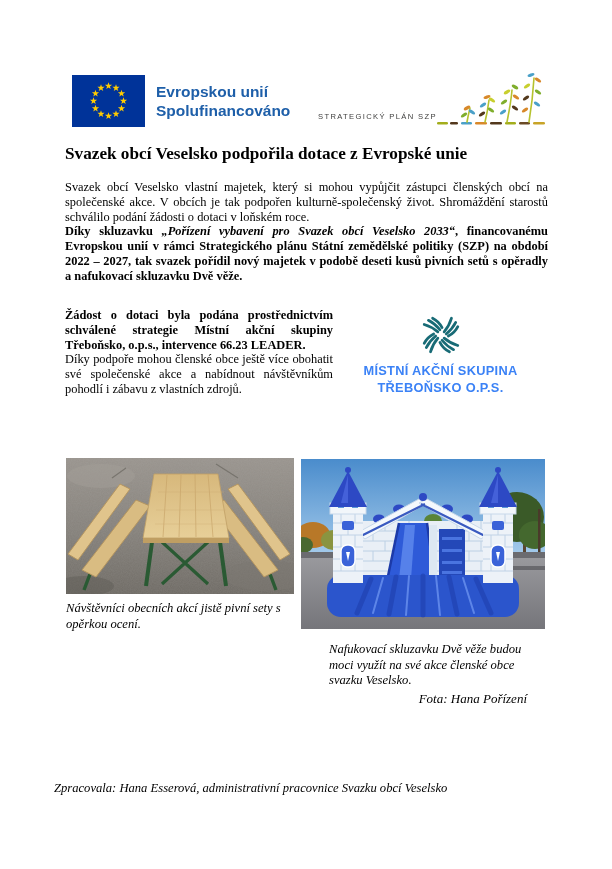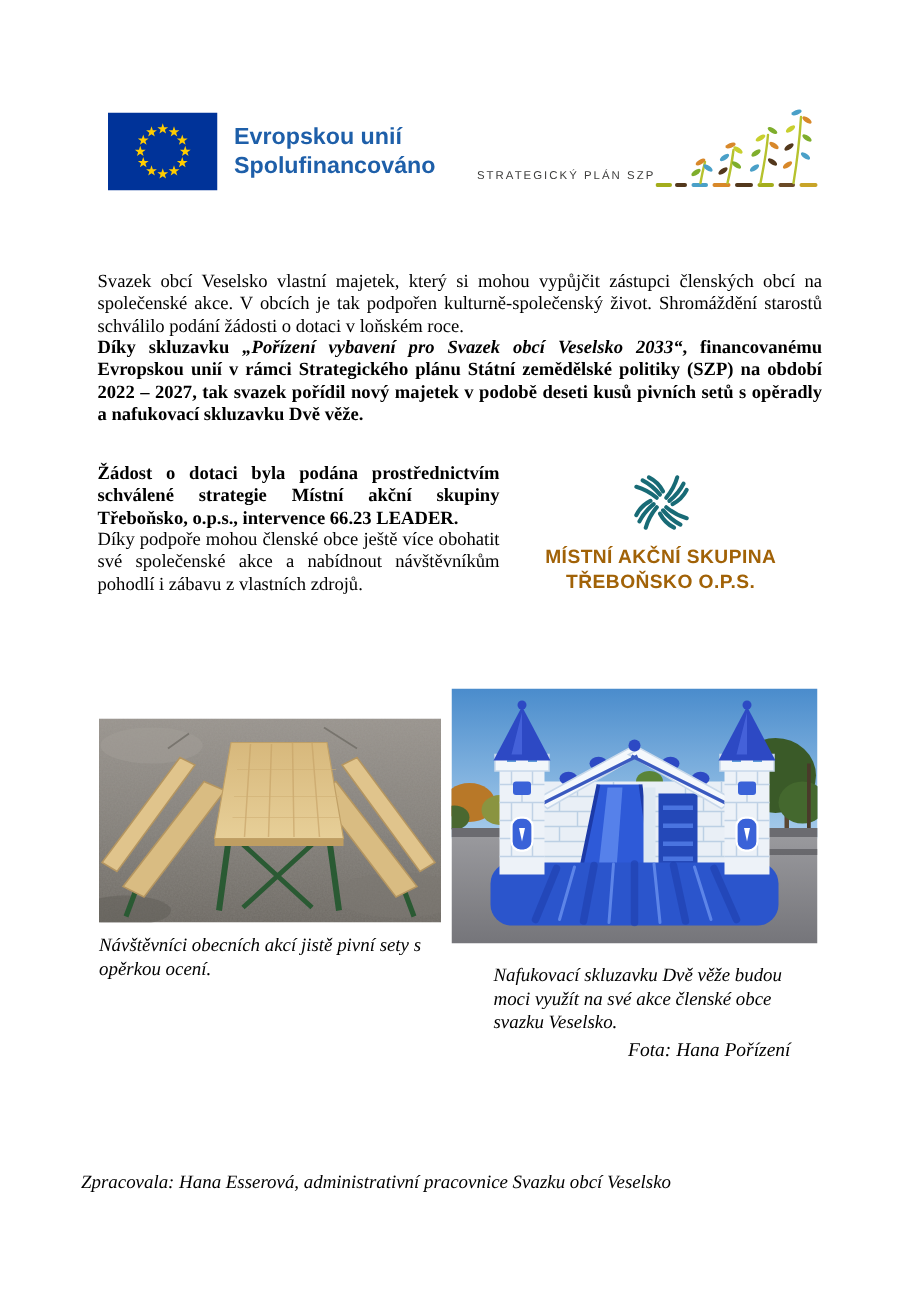--- a/index.html
+++ b/index.html
@@ -16,24 +16,24 @@
   
   .title { position:absolute; left:65px; top:142px; width:500px; margin:0;
            font-size:17.2px; line-height:24px; font-weight:bold; }
   .text-block { position:absolute; left:65px; top:180px; width:483px; }
   p.body { margin:0; font-size:12.4px; line-height:14.8px; text-align:justify; }
   .bold { font-weight:bold; }
   .two-col { position:absolute; left:65px; top:308px; width:483px; display:flex; }
   .col-text { width:268px; }
   .mas-logo { flex:1; display:flex; flex-direction:column; align-items:center; padding-top:6px; }
   .mas-text { font-family:"Liberation Sans", sans-serif; font-weight:bold; font-size:12.8px;
-              line-height:16.5px; letter-spacing:0.3px; color:#a16207; text-align:center; margin-top:7px; }
+              line-height:16.5px; letter-spacing:0.3px; color:#3b82f6; text-align:center; margin-top:7px; }
   
   figure { margin:0; padding:0; }
-  .photo-left  { position:absolute; left:66px;  top:479px; width:228px; }
+  .photo-left  { position:absolute; left:66px;  top:458px; width:228px; }
   .photo-right { position:absolute; left:301px; top:459px; width:244px; }
   figcaption { font-style:italic; font-size:12.6px; line-height:15.5px; margin-top:3px; }
   .photo-right figcaption { margin-top:9px; padding-left:28px; width:195px; }
   .credit { font-style:italic; font-size:13px; text-align:right; padding-right:18px; margin-top:2px; }
   
   .footer { position:absolute; left:54px; top:781px; margin:0; font-style:italic; font-size:12.6px; }
 </style>
 </head>
 <body>
 
@@ -102,20 +102,21 @@
         <ellipse cx="100" cy="34" rx="3.6" ry="1.6" fill="#4aa0c8" transform="rotate(35 100 34)"></ellipse>
         <ellipse cx="89" cy="28" rx="3.6" ry="1.6" fill="#53381c" transform="rotate(-35 89 28)"></ellipse>
         <ellipse cx="101" cy="22" rx="3.6" ry="1.6" fill="#7fae2c" transform="rotate(35 101 22)"></ellipse>
         <ellipse cx="90" cy="16" rx="3.6" ry="1.6" fill="#c8cf2e" transform="rotate(-35 90 16)"></ellipse>
         <ellipse cx="101" cy="10" rx="3.6" ry="1.6" fill="#d8882a" transform="rotate(35 101 10)"></ellipse>
         <ellipse cx="94" cy="5" rx="3.6" ry="1.6" fill="#4aa0c8" transform="rotate(-20 94 5)"></ellipse>
       </g>
     </svg>
   </div>
 
+  <h1 class="title">Svazek obcí Veselsko podpořila dotace z Evropské unie</h1>
 
   <div class="text-block">
     <p class="body">Svazek obcí Veselsko vlastní majetek, který si mohou vypůjčit zástupci členských obcí na společenské akce. V obcích je tak podpořen kulturně-společenský život. Shromáždění starostů schválilo podání žádosti o dotaci v loňském roce.</p>
     <p class="body bold"><span>Díky skluzavku </span><i>„Pořízení vybavení pro Svazek obcí Veselsko 2033“</i><span>, financovanému Evropskou unií v rámci Strategického plánu Státní zemědělské politiky (SZP) na období 2022 – 2027, tak svazek pořídil nový majetek v podobě deseti kusů pivních setů s opěradly a nafukovací skluzavku Dvě věže.</span></p>
   </div>
 
   <div class="two-col">
     <div class="col-text">
       <p class="body bold">Žádost o dotaci byla podána prostřednictvím schválené strategie Místní akční skupiny Třeboňsko, o.p.s., intervence 66.23 LEADER.</p>
       <p class="body">Díky podpoře mohou členské obce ještě více obohatit své společenské akce a nabídnout návštěvníkům pohodlí i zábavu z vlastních zdrojů.</p>

